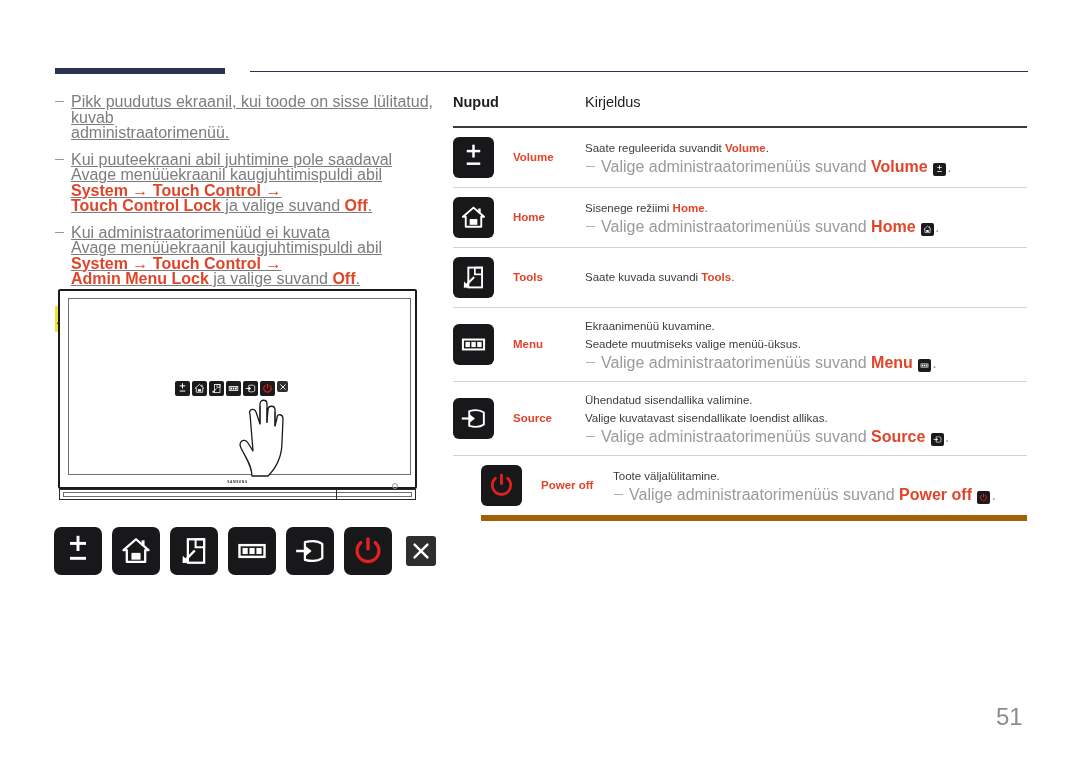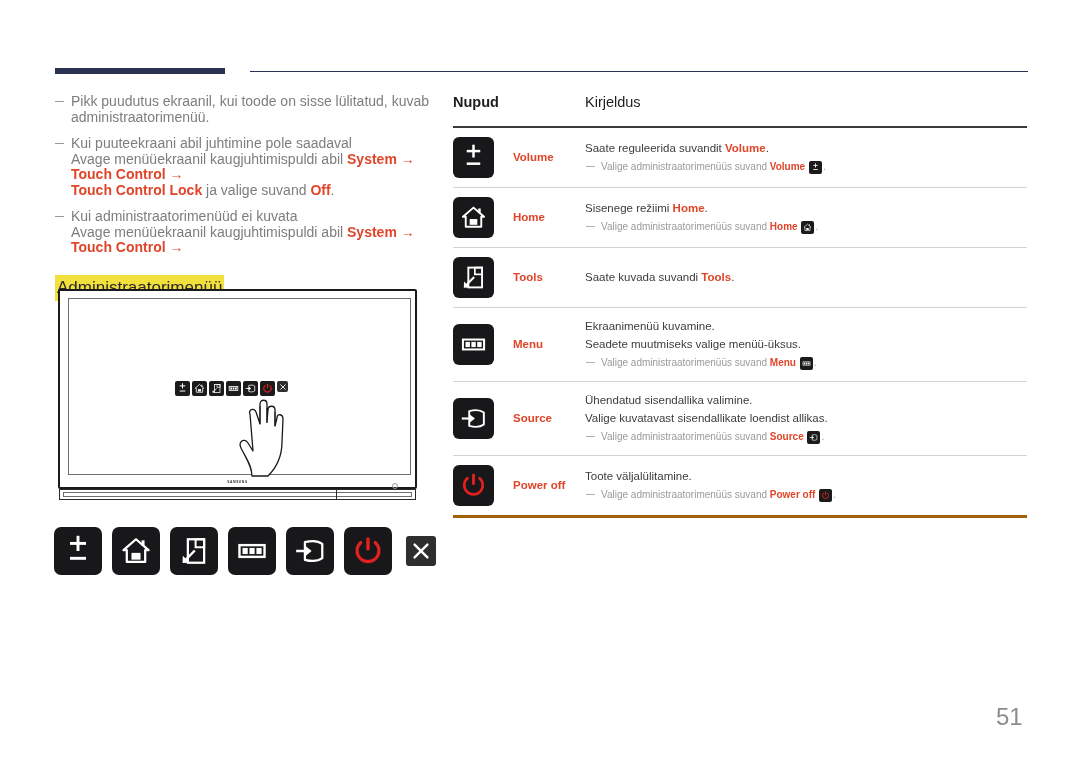--- a/index.html
+++ b/index.html
@@ -38,23 +38,24 @@
   .left-col {
     position: absolute;
     left: 55px;
     top: 94px;
     width: 380px;
   }
   .note {
     position: relative;
     padding-left: 16px;
     margin-bottom: 11px;
-    font-size: 14px;
+    font-size: 16px;
     line-height: 15.5px;
     color: #7d7d7d;
+    text-decoration: underline;
   }
   .note::before {
     content: "";
     position: absolute;
     left: 0;
     top: 7px;
     width: 9px;
     height: 1.4px;
     background: #9a9a9a;
   }
@@ -224,21 +225,21 @@
     background: #3a3a3a;
   }
   .trow {
     display: flex;
     align-items: center;
     border-bottom: 1px solid #d2d2d2;
     padding: 9px 0;
     min-height: 44px;
     box-sizing: border-box;
   }
-  .trow:last-child { border-bottom: 3px solid #a16207; }
+  .trow:last-child { border-bottom: 6px solid #a16207; margin-left: 28px; }
   .cell-icon {
     width: 60px;
     display: flex;
     justify-content: flex-start;
     align-items: center;
   }
   .tkey {
     width: 41px;
     height: 41px;
     border-radius: 6px;
@@ -259,21 +260,21 @@
     font-size: 11.5px;
     line-height: 18px;
     color: #3c3c3c;
   }
   .desc-line { display: block; }
   .subnote {
     display: block;
     position: relative;
     padding-left: 16px;
     color: #9a9a9a;
-    font-size: 10px;
+    font-size: 16px;
     line-height: 18px;
     margin-top: 1px;
   }
   .subnote::before {
     content: "";
     position: absolute;
     left: 1px;
     top: 8px;
     width: 9px;
     height: 1.4px;
@@ -314,20 +315,21 @@
         <span class="ln"><span>administraatorimenüü.</span></span>
       </div>
       <div class="note">
         <span class="ln"><span>Kui puuteekraani abil juhtimine pole saadaval</span></span>
         <span class="ln"><span>Avage menüüekraanil kaugjuhtimispuldi abil </span><span class="accent">System</span><span class="accent"> → </span><span class="accent">Touch Control</span><span class="accent"> →</span></span>
         <span class="ln"><span class="accent">Touch Control Lock</span><span> ja valige suvand </span><span class="accent">Off</span><span>.</span></span>
       </div>
       <div class="note">
         <span class="ln"><span>Kui administraatorimenüüd ei kuvata</span></span>
         <span class="ln"><span>Avage menüüekraanil kaugjuhtimispuldi abil </span><span class="accent">System</span><span class="accent"> → </span><span class="accent">Touch Control</span><span class="accent"> →</span></span>
+        <span class="ln"><span class="accent">Admin Menu Lock</span><span> ja valige suvand </span><span class="accent">Off</span><span>.</span></span>
       </div>
     </div>
   <h2 class="section-title">Administraatorimenüü</h2>
 </div>
 
 <div class="tv-wrap">
   <div class="tv-outer">
     <div class="tv-screen"></div>
     <div class="tv-logo">SAMSUNG</div>
     <div class="tv-sensor"></div>

